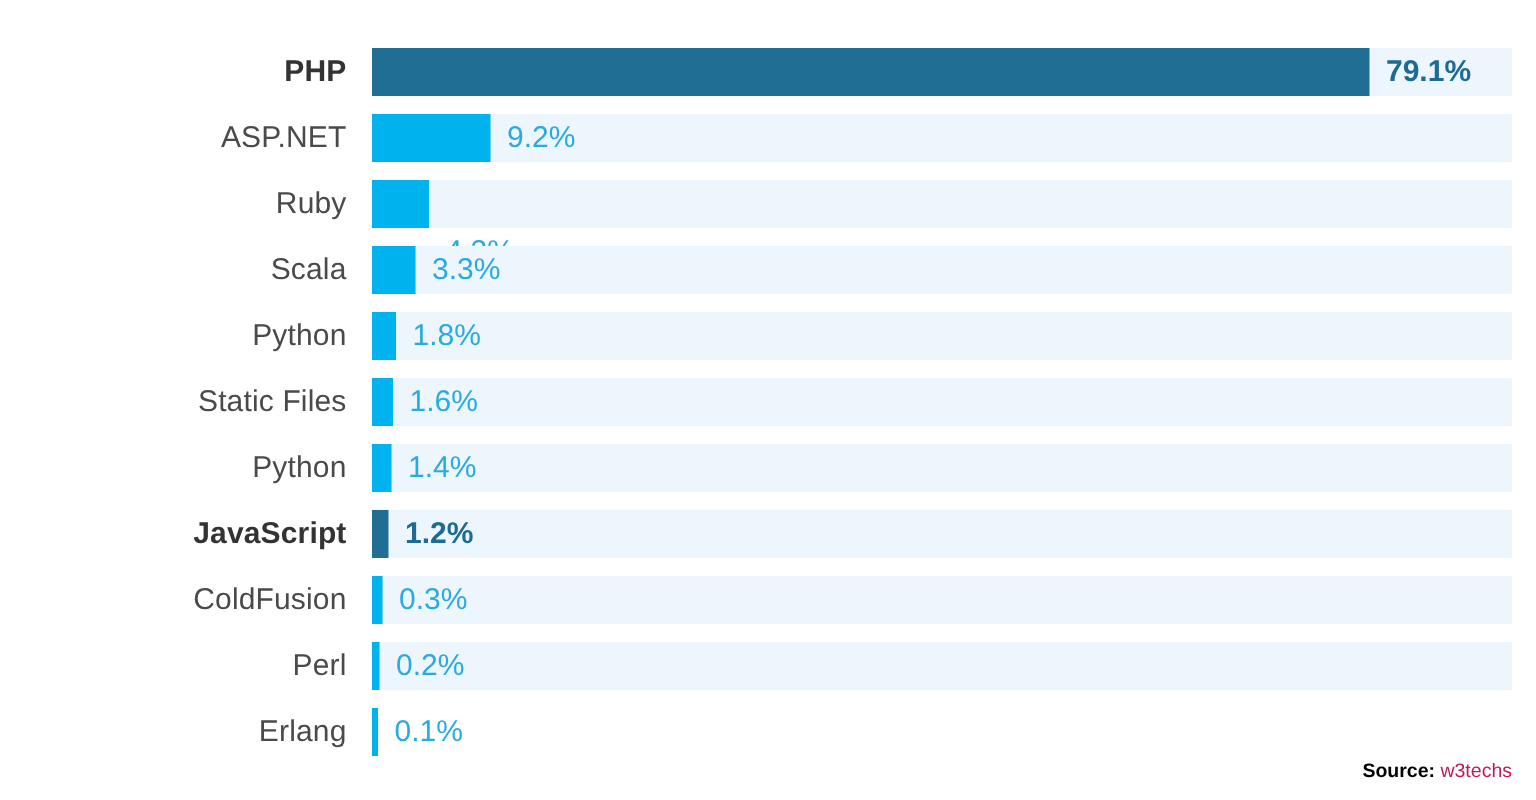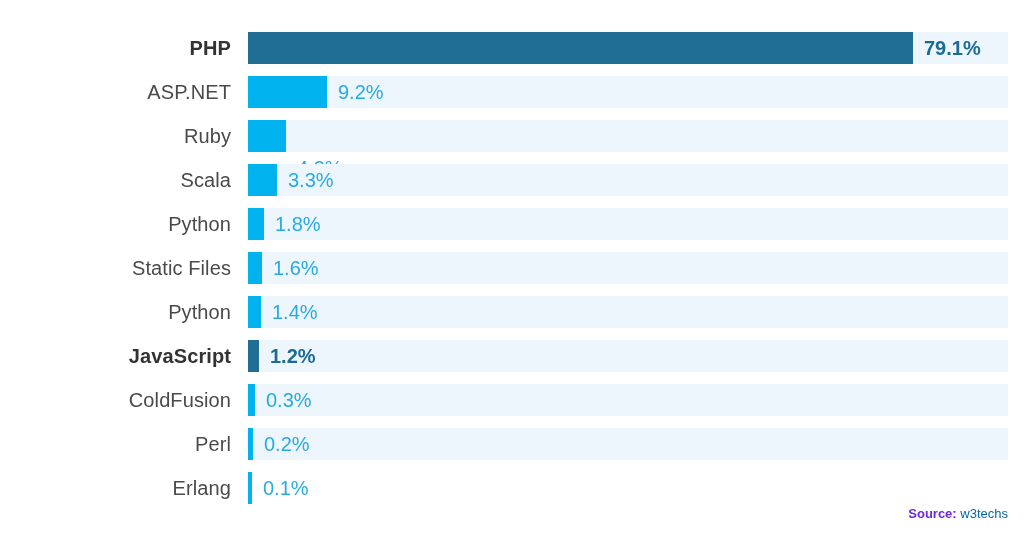--- a/index.html
+++ b/index.html
@@ -101,24 +101,24 @@
   #source-note {
     position: absolute;
     right: 16px;
     bottom: 12px;
     font-size: 13px;
     color: #9a9a9a;
     white-space: nowrap;
   }
   #source-note .src-label {
     font-weight: bold;
-    color: #6d28d9;
+    color: #000000;
   }
   #source-note .src-value {
-    color: #0369a1;
+    color: #be185d;
   }
 </style>
 </head>
 <body>
 
 <div id="chart-root">
 
   <div class="rows" id="rows-container">
       <div class="bar-row highlight">
         <div class="row-label">PHP</div>

